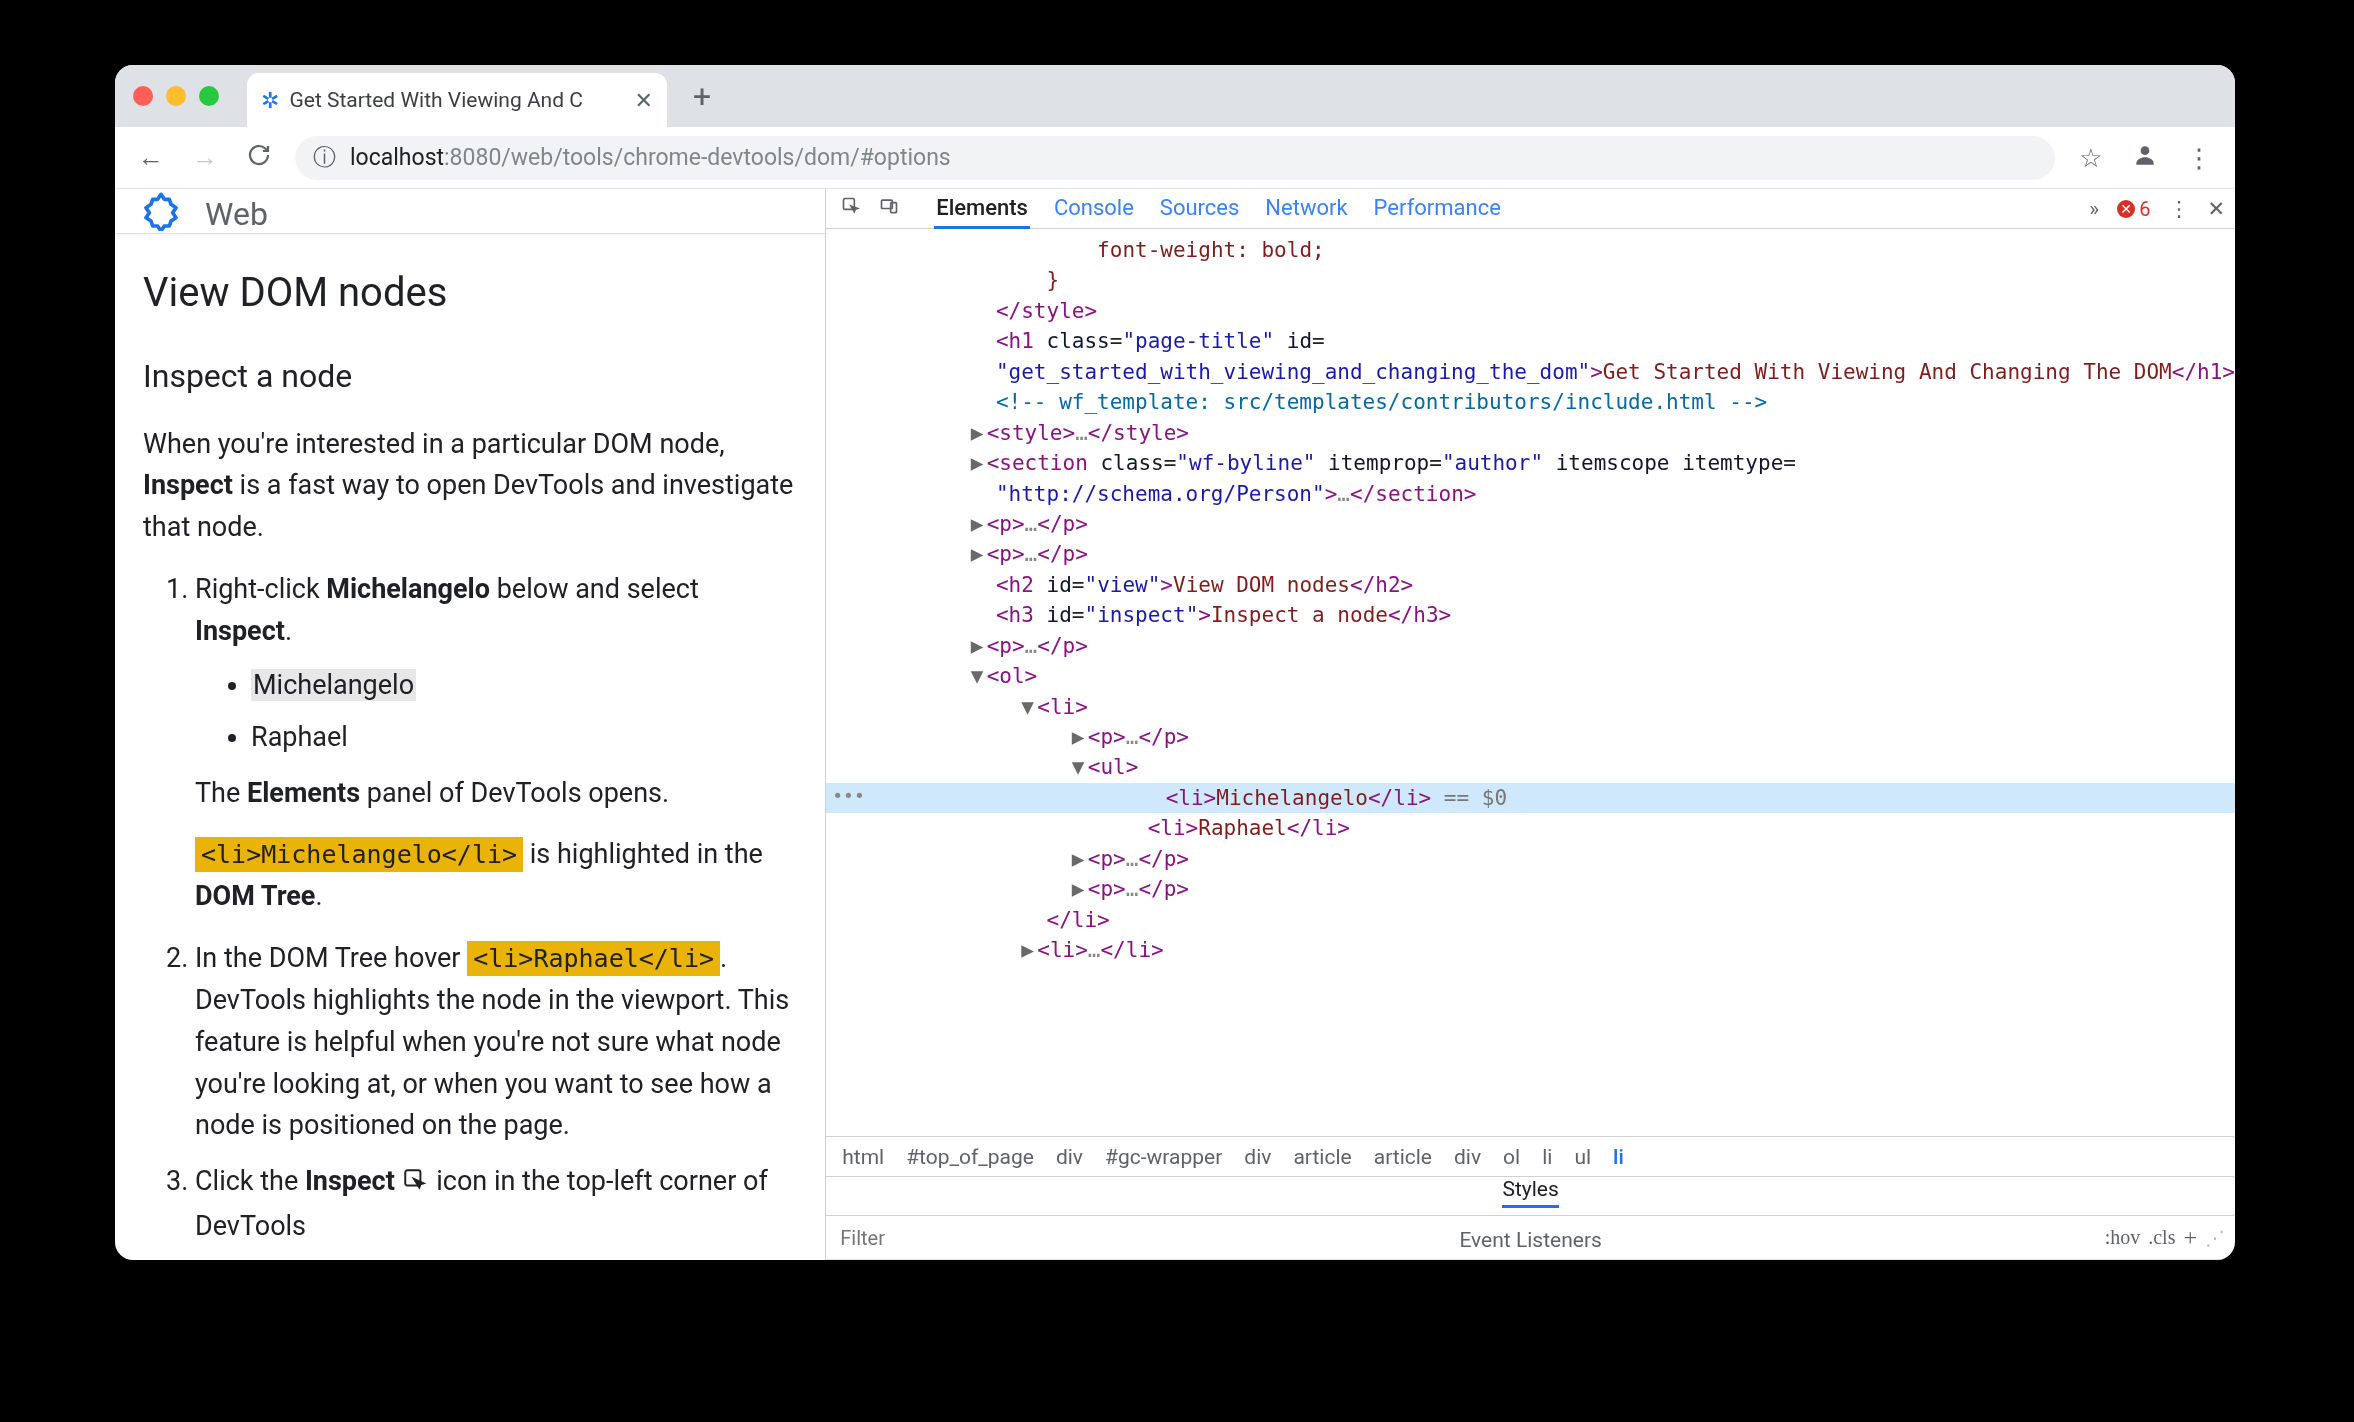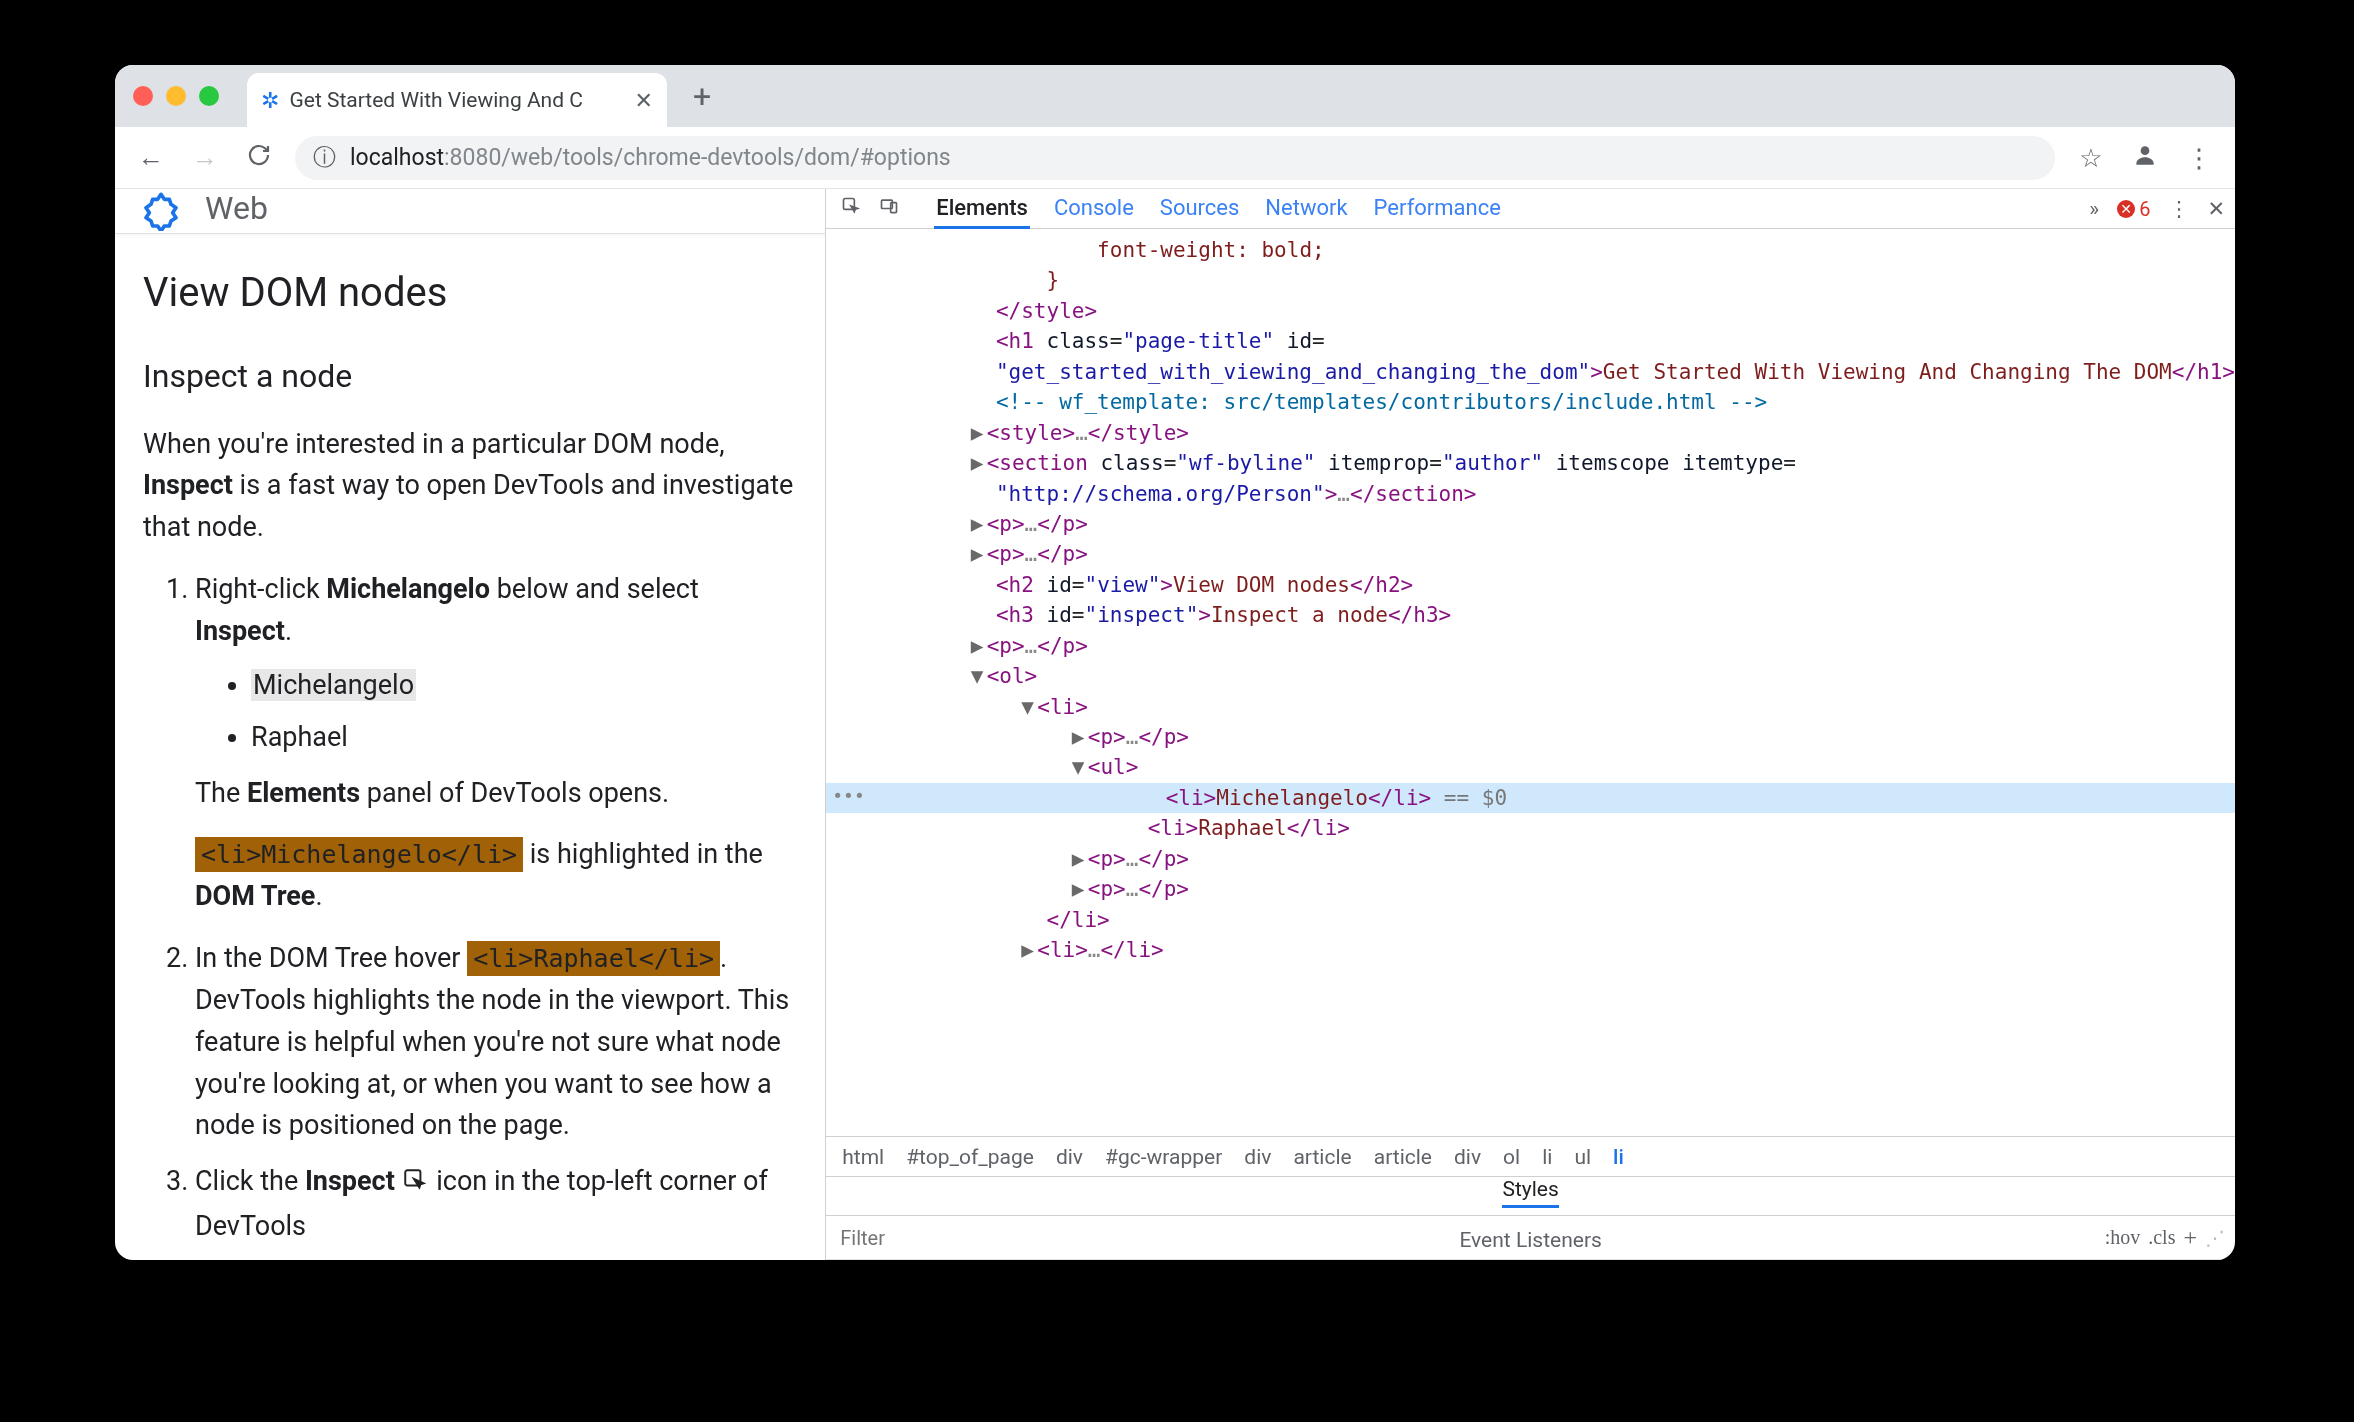--- a/index.html
+++ b/index.html
@@ -85,39 +85,39 @@
   
   .page {
     width: 980px;
     border-right: 1px solid #d0d0d0;
     overflow:hidden;
     display:flex; flex-direction:column;
   }
   .page-header {
     height: 72px;
     border-bottom: 1px solid #e0e0e0;
-    display:flex; align-items:flex-start;
+    display:flex; align-items:flex-end;
     padding-left: 24px;
     gap: 22px;
     box-shadow: 0 2px 4px rgba(0,0,0,.04);
   }
   .logo-icon { width:44px; height:44px; display:flex; align-items:center; justify-content:center; }
   .logo-icon svg { width:40px; height:40px; }
   .page-header h1 { font-size:32px; font-weight:400; color:#5f6368; }
   .page-body { padding: 28px 28px 0 28px; color:#202124; font-size:27px; line-height:1.55; }
   .page-body h2 { font-size:40px; font-weight:400; margin-bottom:28px; }
   .page-body h3 { font-size:32px; font-weight:400; margin-bottom:22px; }
   .page-body p { margin-bottom:20px; }
   .page-body ol { padding-left: 52px; }
   .page-body ol>li { margin-bottom:14px; }
   .page-body ul { list-style: disc; padding-left: 56px; margin:12px 0 14px 0; }
   .page-body ul>li { margin-bottom:10px; }
   .page-body code {
     font-family: ui-monospace, Menlo, monospace;
-    background:#a16207;
+    background:#eab308;
     padding:3px 6px;
     font-size:25px;
   }
   .page-body .hl { background:#e7e7e7; padding:0 2px; }
   .page-body b { font-weight:700; }
   .inspect-cursor { display:inline-block; vertical-align:-3px; width:28px; }
 
   
   .devtools {
     flex:1;

